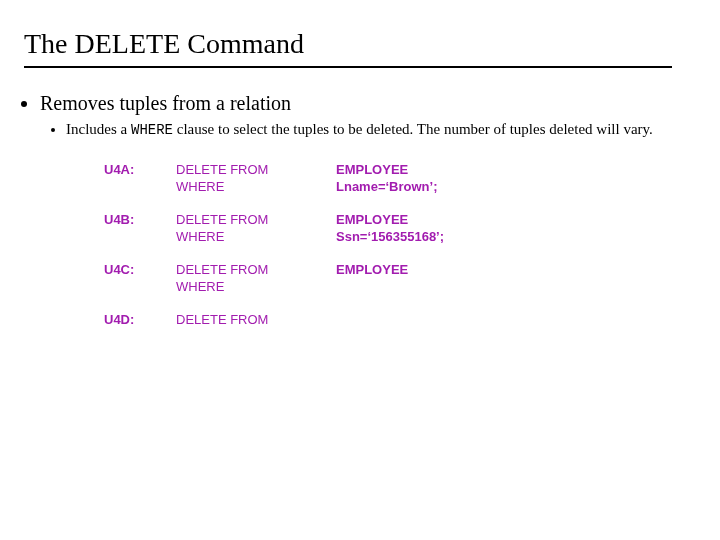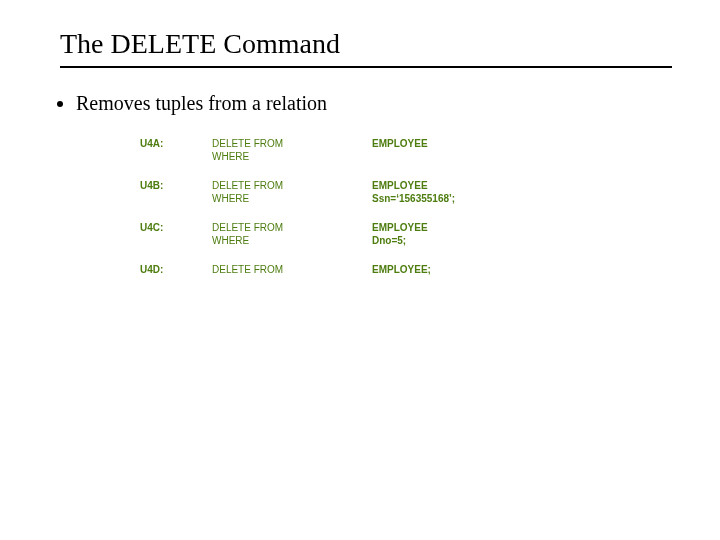--- a/index.html
+++ b/index.html
@@ -8,21 +8,21 @@
     width: 720px;
     height: 540px;
     background: #fff;
     font-family: "Times New Roman", Times, serif;
     color: #000;
   }
   .slide {
     box-sizing: border-box;
     width: 720px;
     height: 432px;
-    padding: 28px 48px 0 60px;
+    padding: 28px 48px 0 24px;
   }
   .title {
     font-size: 28px;
     font-weight: 400;
     margin: 0 0 6px 0;
   }
   .rule {
     border: none;
     border-top: 2px solid #000;
     margin: 0 0 22px 0;
@@ -46,22 +46,22 @@
     font-size: 15px;
     line-height: 1.3;
   }
   .mono {
     font-family: "Courier New", Courier, monospace;
     font-size: 14px;
   }
   .examples {
     margin: 20px 0 0 80px;
     font-family: Arial, Helvetica, sans-serif;
-    font-size: 10px;
-    color: #4d7c0f;
+    font-size: 13px;
+    color: #a21caf;
   }
   .ex {
     display: grid;
     grid-template-columns: 72px 160px auto;
     column-gap: 0;
     row-gap: 2px;
     margin-bottom: 18px;
   }
   .ex .lbl { font-weight: 700; }
   .ex .kw  { font-weight: 400; }
@@ -71,47 +71,51 @@
 <body>
 
 <div class="slide">
 
   <h1 class="title">The DELETE Command</h1>
   <hr class="rule">
 
   <ul class="bullets">
     <li>
       <span>Removes tuples from a relation</span>
+      <ul class="sub">
+        <li>
+          <span>Includes a </span><span class="mono">WHERE</span><span> clause to select the tuples to be deleted. The number of tuples deleted will vary.</span>
+        </li>
+      </ul>
     </li>
   </ul>
 
   <div class="examples" id="examples">
       <div class="ex">
         <div class="lbl">U4A:</div>
         <div class="kw">DELETE FROM</div>
         <div class="arg">EMPLOYEE</div>
         <div class="lbl"></div>
         <div class="kw">WHERE</div>
+        <div class="arg">Lname=‘Brown’;</div>
       </div>
       <div class="ex">
         <div class="lbl">U4B:</div>
         <div class="kw">DELETE FROM</div>
         <div class="arg">EMPLOYEE</div>
         <div class="lbl"></div>
         <div class="kw">WHERE</div>
         <div class="arg">Ssn=‘156355168’;</div>
       </div>
       <div class="ex">
         <div class="lbl">U4C:</div>
         <div class="kw">DELETE FROM</div>
         <div class="arg">EMPLOYEE</div>
         <div class="lbl"></div>
         <div class="kw">WHERE</div>
-        <div class="arg">Dno=5;</div>
       </div>
       <div class="ex">
         <div class="lbl">U4D:</div>
         <div class="kw">DELETE FROM</div>
-        <div class="arg">EMPLOYEE;</div>
       </div>
     </div>
 
 </div>
 
 </body></html>

